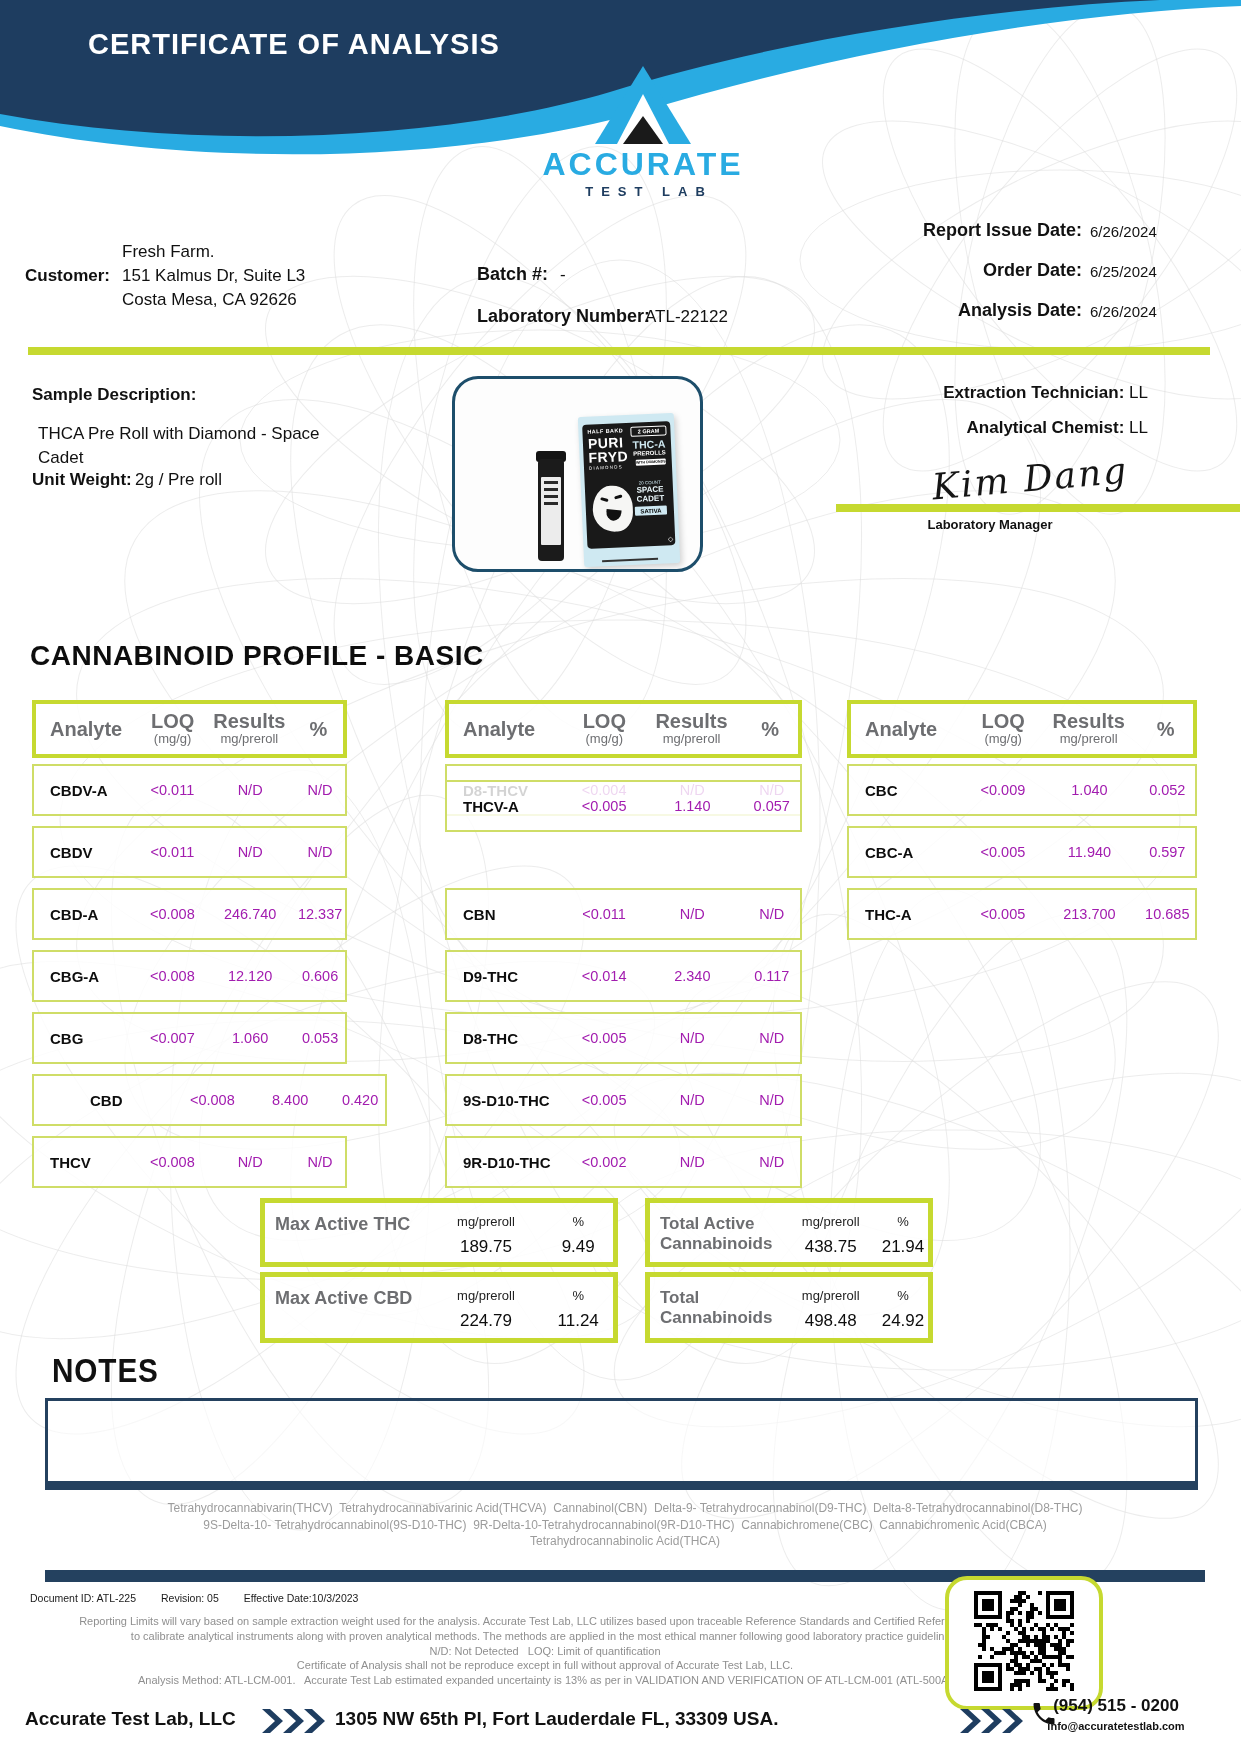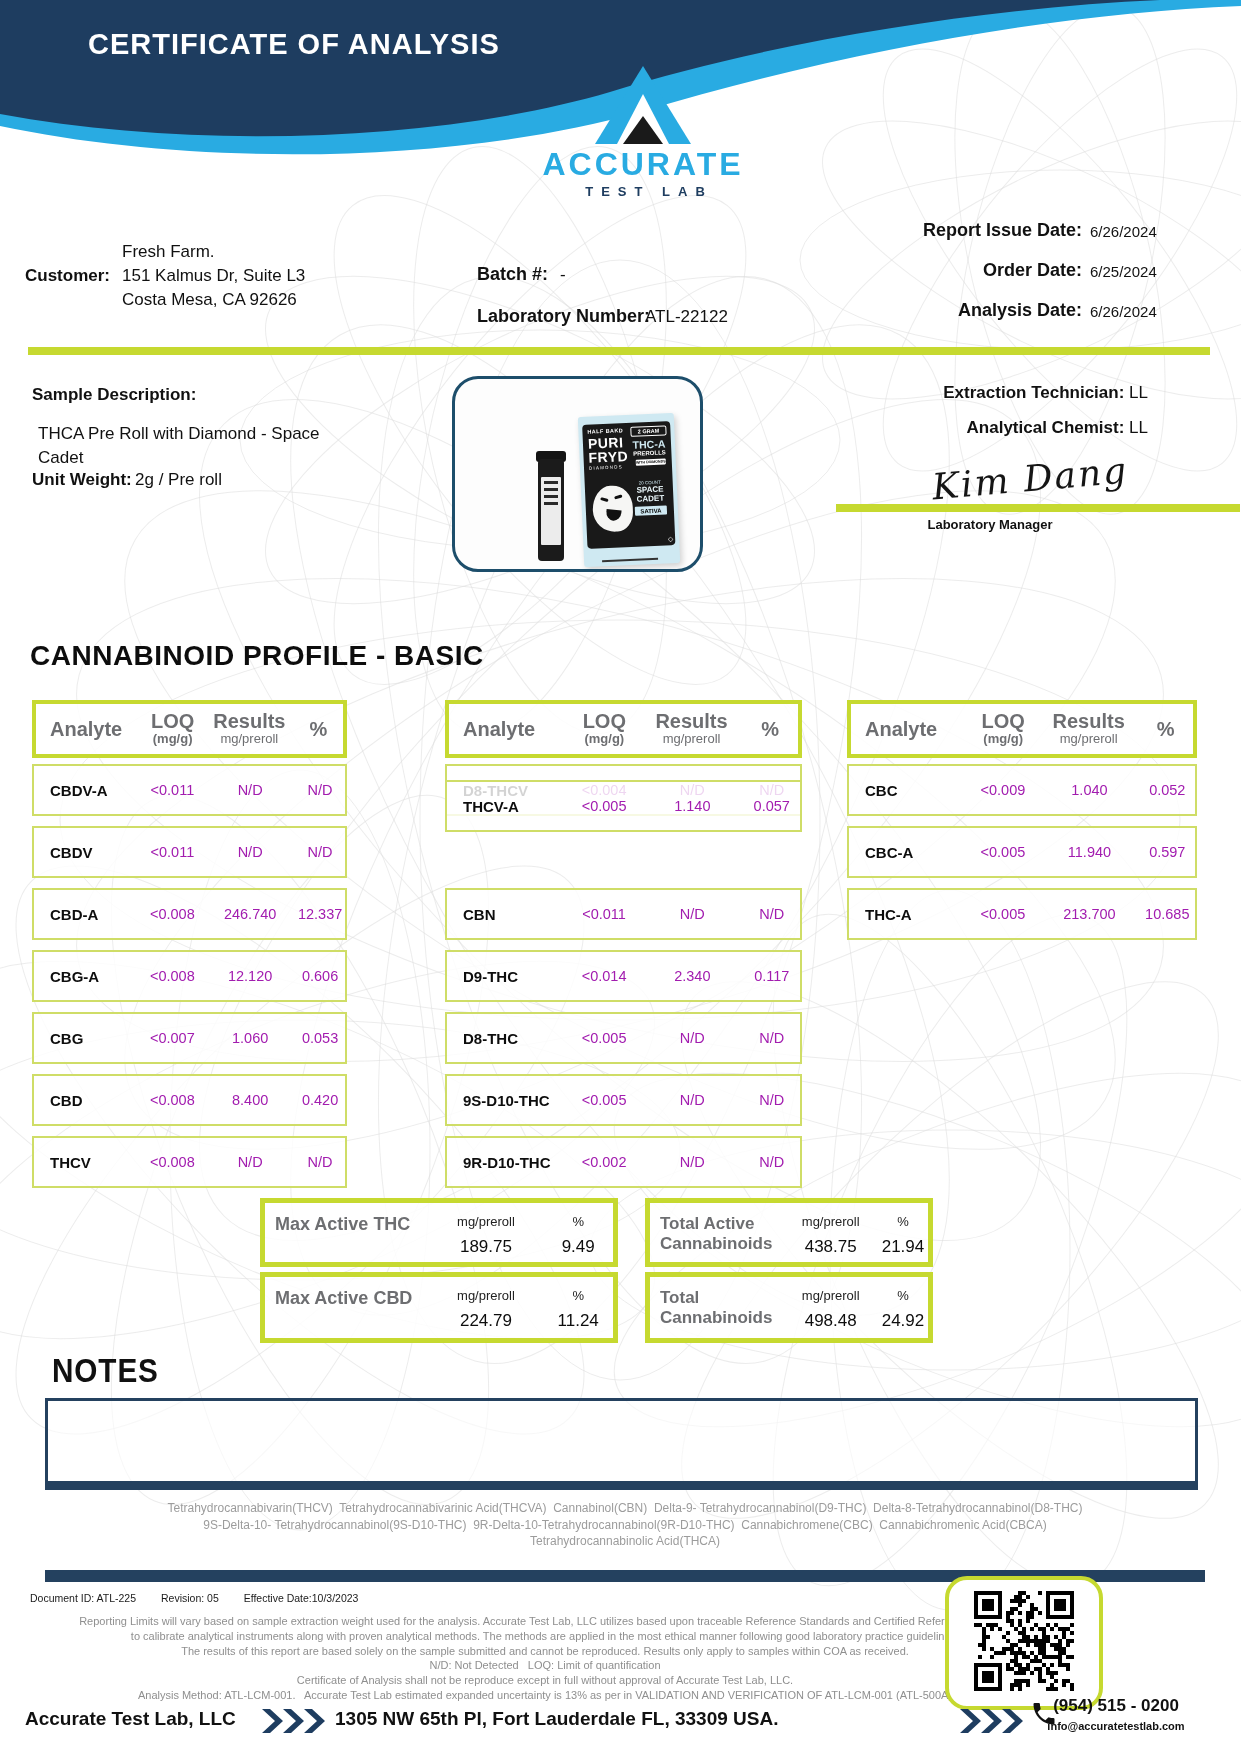--- a/index.html
+++ b/index.html
@@ -68,21 +68,21 @@
     font-size:13px;font-weight:bold;}
   
   .profile-title{position:absolute;left:30px;top:640px;z-index:2;font-size:28px;font-weight:bold;
     letter-spacing:.5px;color:#0d0d0d;}
   .thead{position:absolute;z-index:2;border:4px solid var(--lime);background:rgba(255,255,255,.85);
     display:grid;grid-template-columns:34% 21% 29% 16%;align-items:center;color:var(--gray);height:50px;}
   .thead .h-an{font-size:20px;font-weight:bold;padding-left:14px;}
   .thead .hc{text-align:center;line-height:15px;}
   .thead .big{font-size:20px;font-weight:bold;display:block;line-height:19px;}
   .thead .sub{font-size:13px;display:block;}
-  .thead .subb{font-weight:bold;}
+  .thead .subb{font-weight:normal;}
   .trow{position:absolute;z-index:2;border:2px solid var(--lime2);background:rgba(255,255,255,.82);
     display:grid;grid-template-columns:34% 21% 29% 16%;align-items:center;height:48px;}
   .trow .an{font-size:15px;font-weight:bold;padding-left:16px;color:#0d0d0d;}
   .trow .v{font-size:14.5px;text-align:center;color:#a21caf;}
   
   .sbox{position:absolute;z-index:2;border:5px solid var(--lime);background:rgba(255,255,255,.85);
     display:grid;align-items:start;padding-top:11px;}
   .sbox .slabel{font-size:18px;font-weight:bold;color:var(--gray);padding-left:10px;line-height:20px;}
   .scol{text-align:center;}
   .scol .sub{font-size:13px;color:#222;display:block;}
@@ -313,21 +313,21 @@
       <div class="v">&lt;0.008</div>
       <div class="v">12.120</div>
       <div class="v">0.606</div>
     </div>
   <div class="trow" style="left:32px;top:1012px;width:311px;">
       <div class="an">CBG</div>
       <div class="v">&lt;0.007</div>
       <div class="v">1.060</div>
       <div class="v">0.053</div>
     </div>
-  <div class="trow" style="left:32px;top:1074px;width:311px;">
+  <div class="trow" style="left:32px;top:1074px;width:311px;padding-left:40px;">
       <div class="an">CBD</div>
       <div class="v">&lt;0.008</div>
       <div class="v">8.400</div>
       <div class="v">0.420</div>
     </div>
   <div class="trow" style="left:32px;top:1136px;width:311px;">
       <div class="an">THCV</div>
       <div class="v">&lt;0.008</div>
       <div class="v">N/D</div>
       <div class="v">N/D</div>
@@ -453,21 +453,20 @@
 
   <div class="docline">
     <span>Document ID: ATL-225</span>
     <span>Revision: 05</span>
     <span>Effective Date:10/3/2023</span>
   </div>
 
   <div class="disc">
     <div>Reporting Limits will vary based on sample extraction weight used for the analysis. Accurate Test Lab, LLC utilizes based upon traceable Reference Standards and Certified Reference Material</div>
     <div>to calibrate analytical instruments along with proven analytical methods. The methods are applied in the most ethical manner following good laboratory practice guidelines.</div>
-    <div>The results of this report are based solely on the sample submitted and cannot be reproduced. Results only apply to samples within COA as received.</div>
     <div>N/D: Not Detected   LOQ: Limit of quantification</div>
     <div>Certificate of Analysis shall not be reproduce except in full without approval of Accurate Test Lab, LLC.</div>
     <div>Analysis Method: ATL-LCM-001.   Accurate Test Lab estimated expanded uncertainty is 13% as per in VALIDATION AND VERIFICATION OF ATL-LCM-001 (ATL-500A)</div>
   </div>
 
   <div class="qrbox">
     <div id="qr"><svg width="100" height="100" fill="#000">
           <rect x="44" y="0" width="4" height="4"></rect>
           <rect x="48" y="0" width="4" height="4"></rect>
           <rect x="64" y="0" width="4" height="4"></rect>

